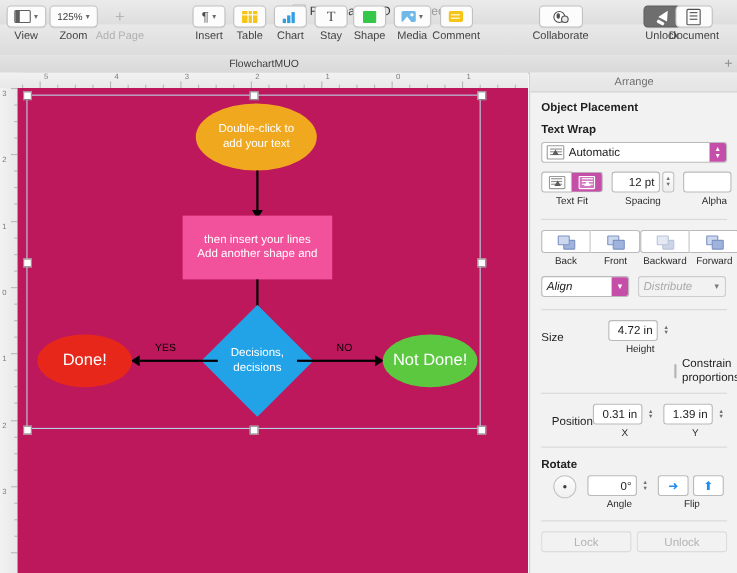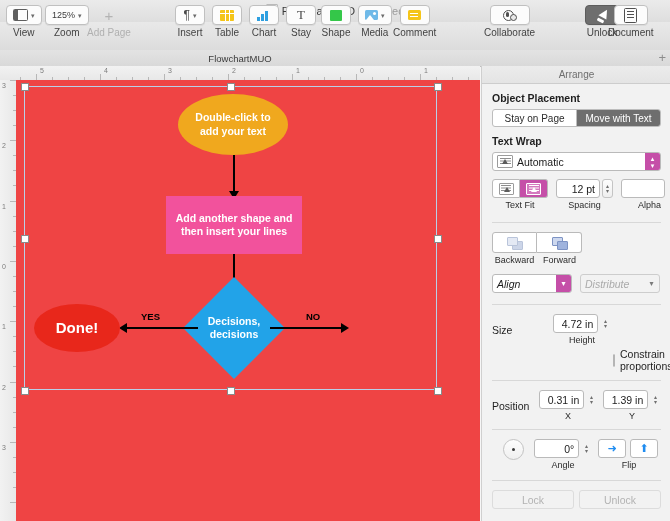--- a/index.html
+++ b/index.html
@@ -119,21 +119,21 @@
   .hruler .lbl{position:absolute;top:1px;font-size:7px;color:#7c7c7c;}
   .hruler .tk{position:absolute;bottom:0;width:1px;background:#b7b7b7;}
   .vruler .lbl{position:absolute;left:2px;font-size:7px;color:#7c7c7c;}
   .vruler .tk{position:absolute;right:0;height:1px;background:#b7b7b7;}
   .corner{position:absolute;left:0;top:66px;width:16px;height:14px;
     background:#ececec;border-right:1px solid #c6c6c6;border-bottom:1px solid #c6c6c6;}
 
   
   .canvas{
     position:absolute;left:16px;top:80px;width:464px;height:441px;
-    background:#ef4444;overflow:hidden;font-weight:bold;
+    background:#be185d;overflow:hidden;
   }
   .selbox{
     position:absolute;left:8px;top:6px;width:413px;height:304px;
     border:1px solid #b9cfe8;box-sizing:border-box;
   }
   .handle{
     position:absolute;width:6px;height:6px;background:#fff;border:1px solid #8a8a8a;
   }
 
   
@@ -493,22 +493,22 @@
         <div>Double-click to</div>
         <div>add your text</div>
       </div>
     </div>
 
     <div class="arrow" style="left:217px;top:75px;width:2px;height:43px;"></div>
     <div class="ahead down" style="left:213px;top:111px;"></div>
 
     <div class="shape s-proc" style="left:150px;top:116px;width:136px;height:58px;background:#F2529C;">
       <div>
+        <div>then insert your lines</div>
         <div>Add another shape and</div>
-        <div>then insert your lines</div>
       </div>
     </div>
 
     <div class="arrow" style="left:217px;top:174px;width:2px;height:40px;"></div>
     <div class="ahead down" style="left:213px;top:207px;"></div>
 
     <div class="diamond" style="left:182px;top:212px;width:72px;height:72px;">
       <div class="dshape" style="background:#22A3E8;"></div>
       <div class="dtext">
         <div>
@@ -523,32 +523,31 @@
     <div class="edgelbl" style="left:125px;top:231px;">YES</div>
 
     <div class="arrow" style="left:254px;top:247px;width:72px;height:2px;"></div>
     <div class="ahead right" style="left:325px;top:243px;"></div>
     <div class="edgelbl" style="left:290px;top:231px;">NO</div>
 
     <div class="shape ell s-end" style="left:18px;top:224px;width:86px;height:48px;background:#E8271B;">
       <div>Done!</div>
     </div>
 
+    <div class="shape ell s-end" style="left:332px;top:224px;width:86px;height:48px;background:#5CC840;">
+      <div>Not Done!</div>
+    </div>
   </div>
 
   <div class="panel">
     <div class="panel-head">Arrange</div>
 
     <div class="psec">
 
       <div class="ptitle">Object Placement</div>
-      <div class="seg">
-        <div>Stay on Page</div>
-        <div class="on">Move with Text</div>
-      </div>
 
       <div class="ptitle">Text Wrap</div>
       <div class="popup">
         <span class="wrapicon"></span>
         <span>Automatic</span>
         <span class="pbtn">
             <span>▴</span>
             <span>▾</span>
           </span>
       </div>
@@ -582,20 +581,40 @@
             <div class="sfbox" style="width:44px;"></div>
             <div class="stepper bare"></div>
           </div>
           <div class="caption">Alpha</div>
         </div>
       </div>
 
       <div class="hr" style="margin-top:12px;"></div>
 
       <div style="display:flex;justify-content:space-between;">
+        <div>
+          <div class="gridbtns">
+            <div class="gbtn l">
+              <span class="layicon">
+                  <i class="f"></i>
+                  <i class="b"></i>
+                </span>
+            </div>
+            <div class="gbtn r">
+              <span class="layicon">
+                  <i class="b"></i>
+                  <i class="f"></i>
+                </span>
+            </div>
+          </div>
+          <div style="display:flex;">
+            <div class="caption" style="width:45px;">Back</div>
+            <div class="caption" style="width:45px;">Front</div>
+          </div>
+        </div>
 
         <div>
           <div class="gridbtns">
             <div class="gbtn l">
               <span class="layicon dim">
                   <i class="f"></i>
                   <i class="b"></i>
                 </span>
             </div>
             <div class="gbtn r">
@@ -644,21 +663,21 @@
       </div>
 
       <div class="cbrow" style="margin-left:77px;margin-top:3px;padding-left:44px;">
         <div class="cbox"></div>
         <div class="plabel">Constrain proportions</div>
       </div>
 
       <div class="hr" style="margin-top:8px;"></div>
 
       <div style="display:flex;align-items:center;margin-top:3px;">
-        <div class="plabel" style="width:55px;">Position</div>
+        <div class="plabel" style="width:55px;text-align:right;">Position</div>
         <div style="width:58px;">
           <div class="stepfield">
             <div class="sfbox" style="width:46px;">0.31 in</div>
             <div class="stepper bare">
                 <span>▴</span>
                 <span>▾</span>
               </div>
           </div>
           <div class="caption">X</div>
         </div>
@@ -669,20 +688,21 @@
                 <span>▴</span>
                 <span>▾</span>
               </div>
           </div>
           <div class="caption">Y</div>
         </div>
       </div>
 
       <div class="hr" style="margin-top:8px;"></div>
 
+      <div class="ptitle" style="margin:2px 0 4px;">Rotate</div>
       <div style="display:flex;align-items:flex-start;">
         <div style="width:42px;display:flex;justify-content:center;">
           <div class="rotdial"></div>
         </div>
         <div style="width:58px;">
           <div class="stepfield">
             <div class="sfbox" style="width:46px;">0°</div>
             <div class="stepper bare">
                 <span>▴</span>
                 <span>▾</span>

